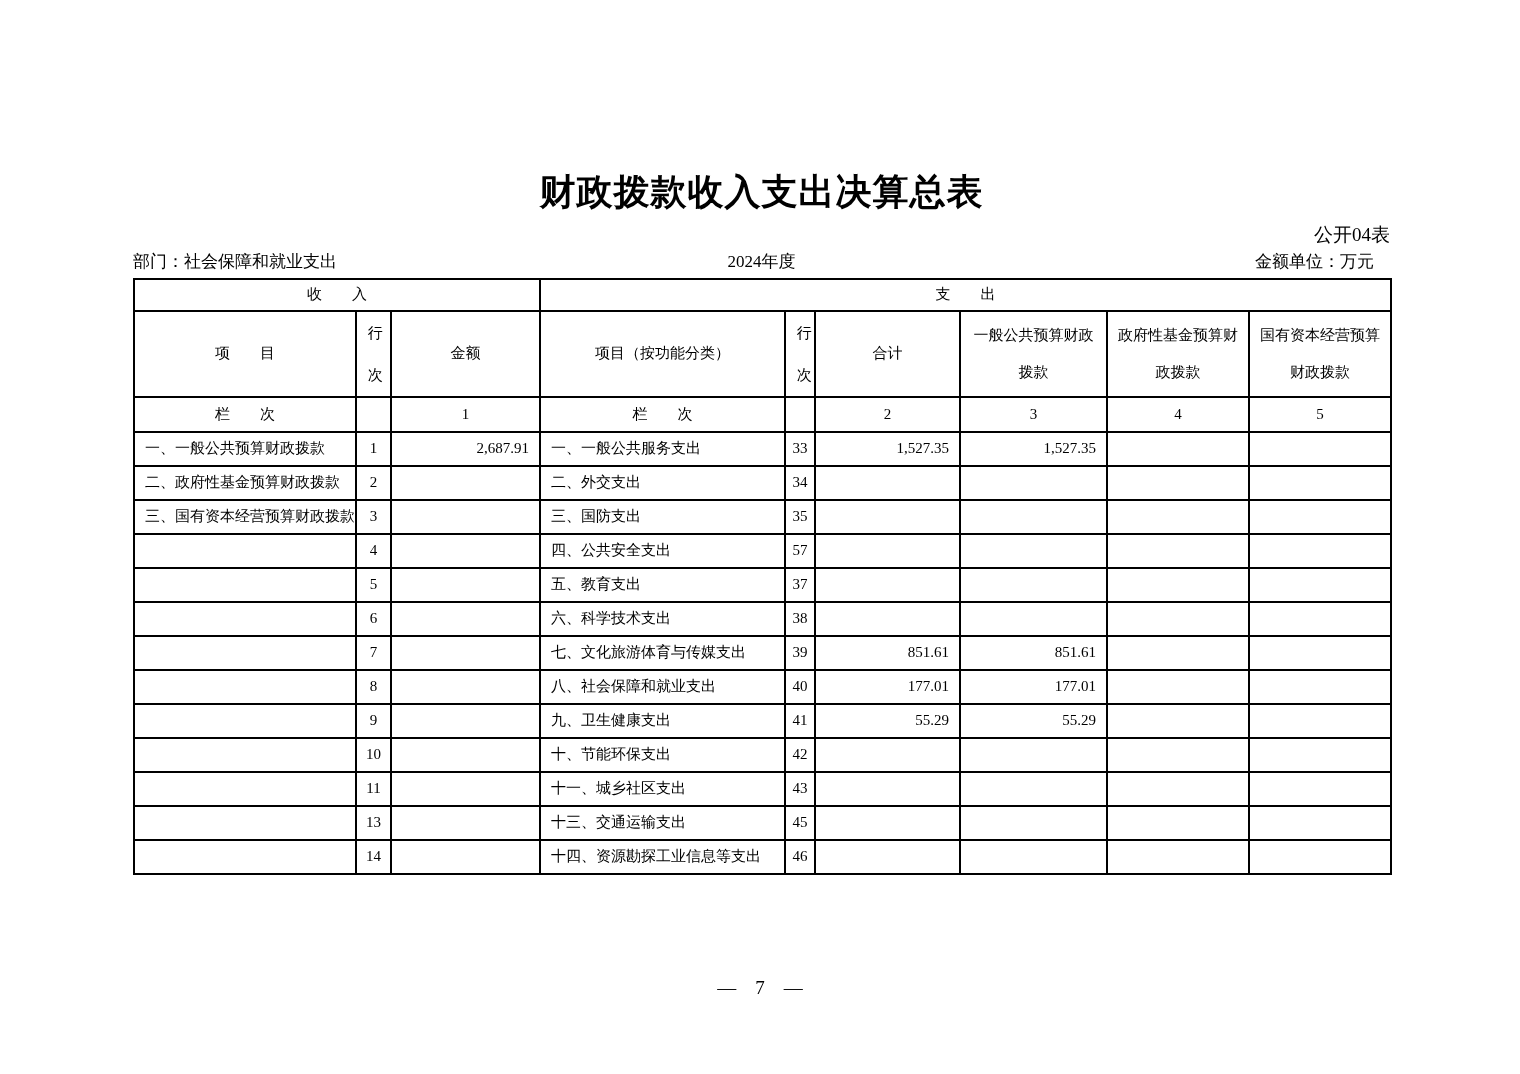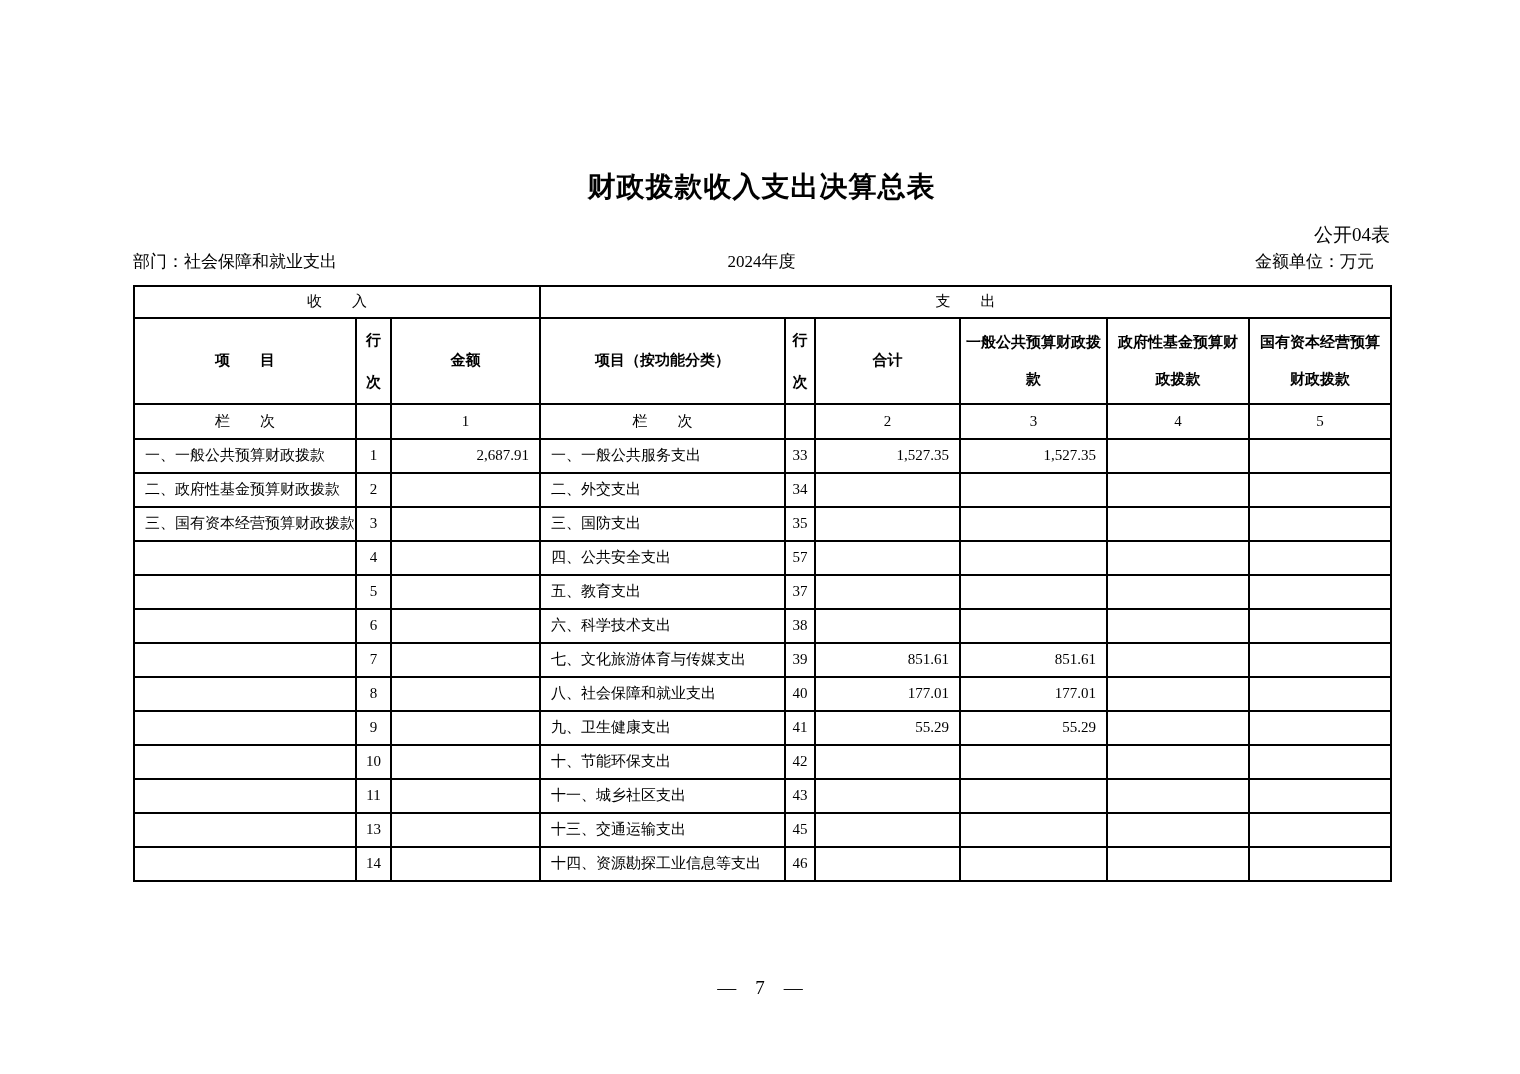--- a/index.html
+++ b/index.html
@@ -12,21 +12,21 @@
     color: #000;
   }
   .doc-title {
     position: absolute;
     top: 168px;
     left: 133px;
     width: 1257px;
     text-align: center;
     font-family: "DejaVu Sans", sans-serif;
     font-weight: 700;
-    font-size: 28px;
+    font-size: 36px;
     letter-spacing: 1px;
   }
   .table-code {
     position: absolute;
     top: 222px;
     left: 133px;
     width: 1257px;
     text-align: right;
     font-size: 19px;
   }
@@ -40,31 +40,30 @@
   .info-dept { position: absolute; left: 0; top: 0; }
   .info-year { position: absolute; left: 0; top: 0; width: 100%; text-align: center; }
   .info-unit { position: absolute; right: 16px; top: 0; text-align: left; }
   .main-table {
     position: absolute;
     top: 278px;
     left: 133px;
     width: 1257px;
     border-collapse: collapse;
     table-layout: fixed;
-    margin-top: 7px;
   }
   .main-table td {
     border: 2px solid #000;
     font-size: 15px;
     line-height: 1.3;
     overflow: hidden;
     padding: 0;
   }
   .sec-head { height: 30px; text-align: center; font-size: 16px; }
-  .hdr-row td { height: 83px; text-align: center; line-height: 2.5; padding: 0 3px; font-weight: bold; }
+  .hdr-row td { height: 83px; text-align: center; line-height: 2.5; padding: 0 10px; }
   .colidx-row td { height: 33px; text-align: center; }
   .data-row td { height: 32px; }
   .cell-item { text-align: left; padding-left: 10px !important; border-radius: 14px; }
   .cell-line { text-align: center; }
   .cell-amt { text-align: right; padding-right: 10px !important; }
   .v-label {
     display: inline-block;
     width: 1.1em;
     word-break: break-all;
     line-height: 2.8;

